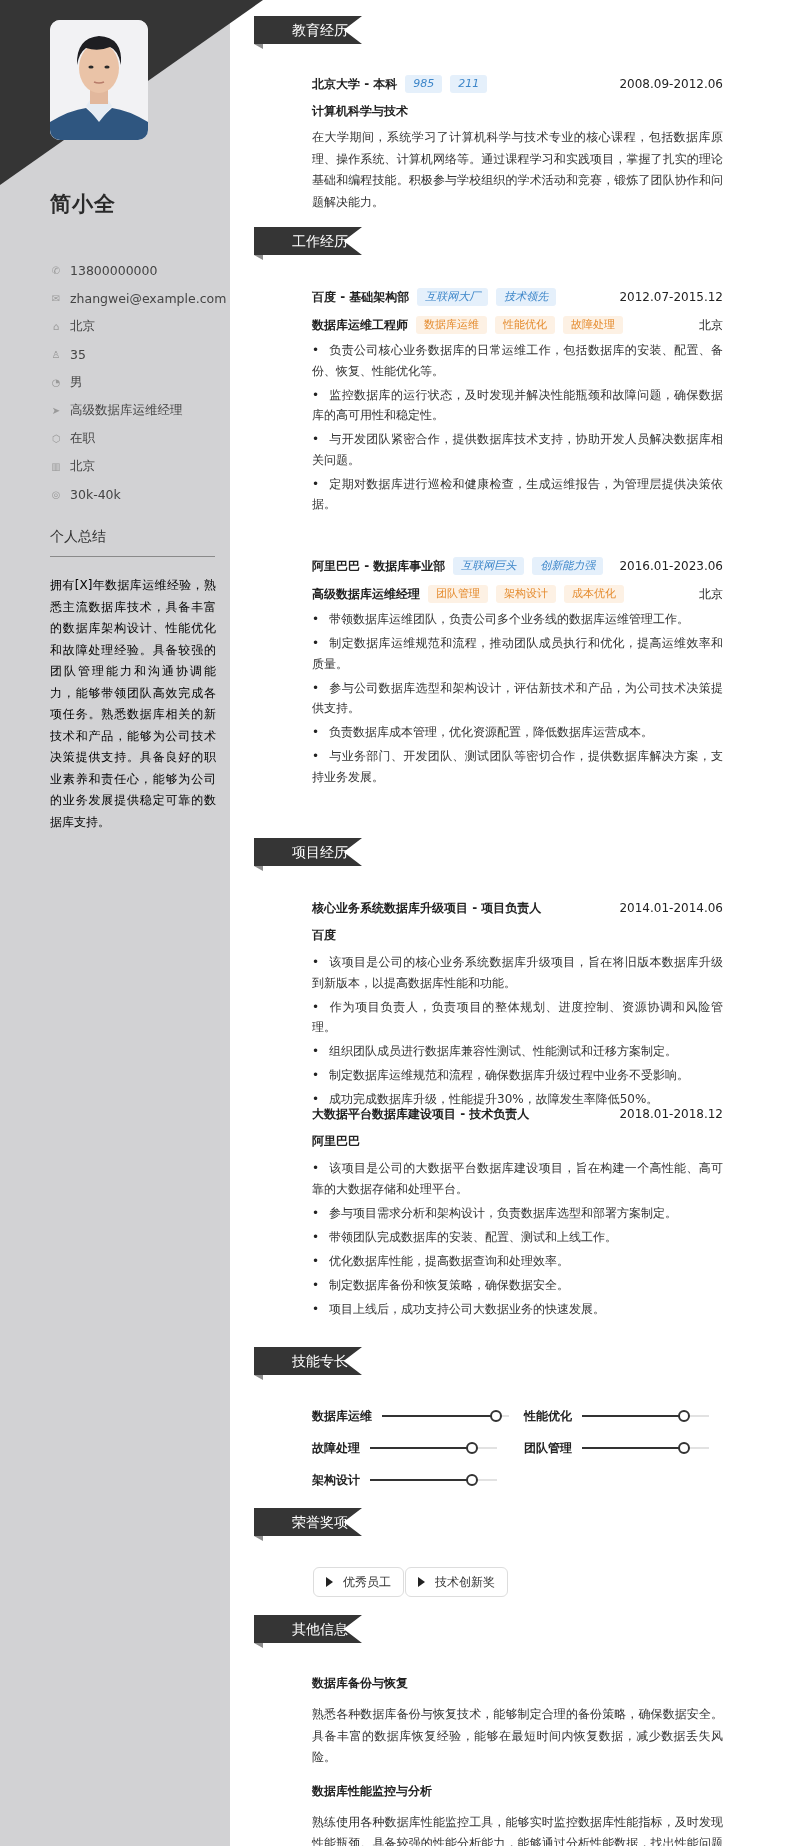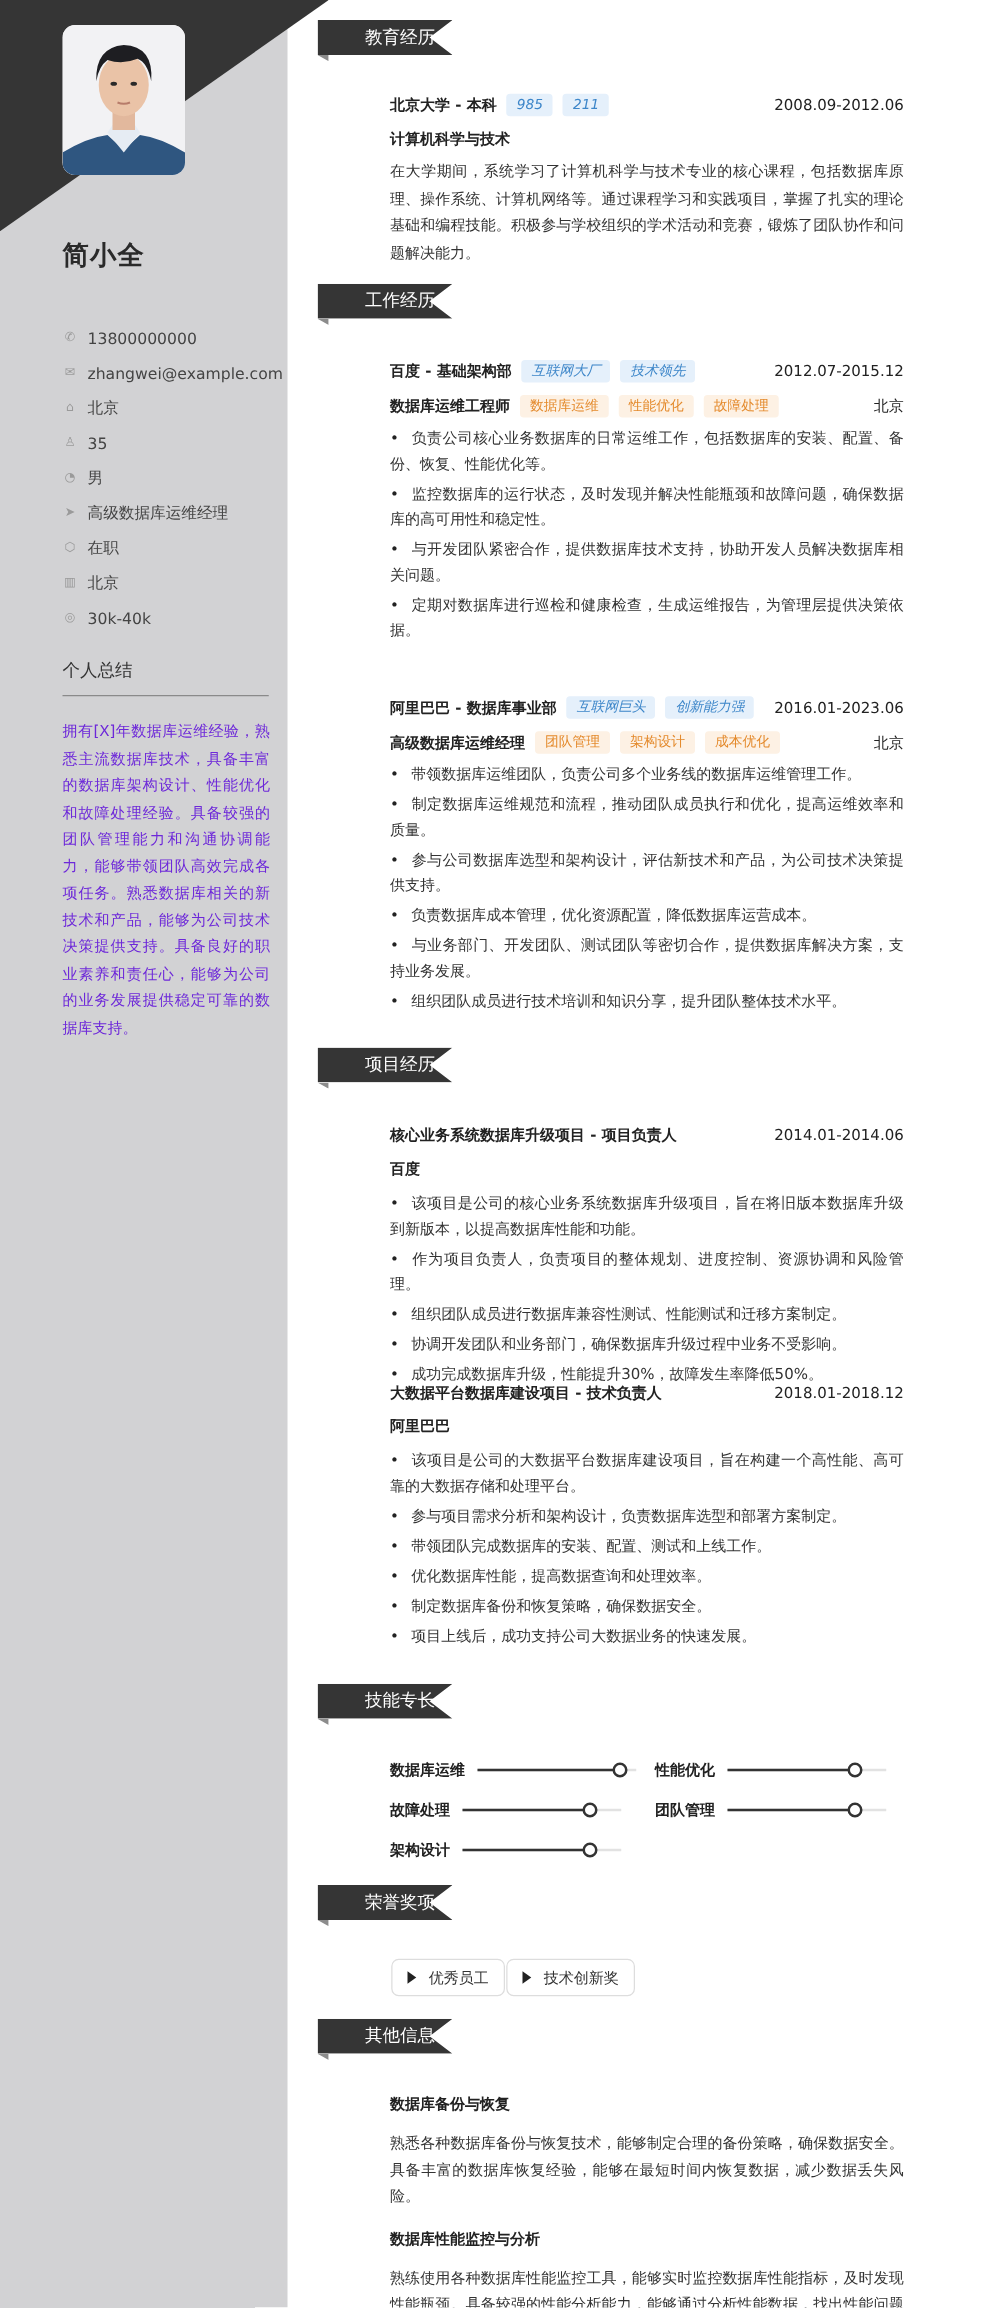--- a/index.html
+++ b/index.html
@@ -10,21 +10,21 @@
   .sidebar .dark-tri { position: absolute; left: 0; top: 0; width: 263px; height: 185px;
     background: #353535; clip-path: polygon(0 0, 100% 0, 0 100%); }
   .photo { position: absolute; left: 50px; top: 20px; width: 98px; height: 120px; border-radius: 10px; overflow: hidden; background: #f1f1f3; }
   .photo svg { display: block; }
   .name { position: absolute; left: 50px; top: 190px; font-size: 21px; font-weight: bold; color: #2a2a2a; letter-spacing: 1px; }
   .contacts { position: absolute; left: 50px; top: 256px; width: 200px; }
   .contact { height: 28px; display: flex; align-items: center; font-size: 12.5px; color: #444; }
   .contact .ic { width: 12px; height: 12px; margin-right: 8px; color: #9a9a9a; display: inline-flex; align-items: center; justify-content: center; font-size: 10px; }
   .summary-title { position: absolute; left: 50px; top: 528px; font-size: 14px; color: #333; }
   .summary-rule { position: absolute; left: 50px; top: 556px; width: 165px; height: 1px; background: #8a8a8a; }
-  .summary-text { position: absolute; left: 50px; top: 575px; width: 166px; font-size: 12px; line-height: 21.5px; color: #6d28d9; text-align: justify; }
+  .summary-text { position: absolute; left: 50px; top: 575px; width: 166px; font-size: 12px; line-height: 21.5px; color: #000000; text-align: justify; }
 
   .ribbon { position: absolute; left: 254px; width: 108px; height: 28px; }
   .ribbon .body { position: absolute; left: 0; top: 0; width: 108px; height: 28px; background: #353535;
     clip-path: polygon(0 0, 100% 0, 83% 50%, 100% 100%, 0 100%); }
   .ribbon .fold { position: absolute; left: 0; top: 28px; width: 9px; height: 5px; background: #8c8c8c; clip-path: polygon(0 0, 100% 0, 100% 100%); }
   .ribbon .label { position: absolute; left: 38px; top: 0; height: 28px; line-height: 28px; font-size: 14px; color: #fff; }
 
   .main { position: absolute; left: 312px; width: 411px; }
   .row { display: flex; align-items: center; justify-content: space-between; }
   .row .left { display: flex; align-items: center; }
@@ -176,40 +176,39 @@
       <span class="tag orange">成本优化</span>
     </div>
     <span class="date">北京</span>
   </div>
   <ul class="bul" style="margin-top:6px">
     <li>带领数据库运维团队，负责公司多个业务线的数据库运维管理工作。</li>
     <li>制定数据库运维规范和流程，推动团队成员执行和优化，提高运维效率和质量。</li>
     <li>参与公司数据库选型和架构设计，评估新技术和产品，为公司技术决策提供支持。</li>
     <li>负责数据库成本管理，优化资源配置，降低数据库运营成本。</li>
     <li>与业务部门、开发团队、测试团队等密切合作，提供数据库解决方案，支持业务发展。</li>
-    <li>组织团队成员进行技术培训和知识分享，提升团队整体技术水平。</li>
   </ul>
 </div>
 
 <div class="ribbon" style="top:838px">
   <div class="body"></div>
     <div class="fold"></div>
   <div class="label">项目经历</div>
 </div>
 <div class="main" style="top:899px">
   <div class="row" style="height:18px">
     <span class="t-bold">核心业务系统数据库升级项目 - 项目负责人</span>
     <span class="date">2014.01-2014.06</span>
   </div>
   <div class="t-bold" style="margin-top:10px;height:18px">百度</div>
   <ul class="bul" style="margin-top:7px">
     <li>该项目是公司的核心业务系统数据库升级项目，旨在将旧版本数据库升级到新版本，以提高数据库性能和功能。</li>
     <li>作为项目负责人，负责项目的整体规划、进度控制、资源协调和风险管理。</li>
     <li>组织团队成员进行数据库兼容性测试、性能测试和迁移方案制定。</li>
-    <li>协调开发团队和业务部门，确保数据库升级过程中业务不受影响。</li>
+    <li>制定数据库运维规范和流程，确保数据库升级过程中业务不受影响。</li>
     <li>成功完成数据库升级，性能提升30%，故障发生率降低50%。</li>
   </ul>
 </div>
 
 <div class="main" style="top:1105px">
   <div class="row" style="height:18px">
     <span class="t-bold">大数据平台数据库建设项目 - 技术负责人</span>
     <span class="date">2018.01-2018.12</span>
   </div>
   <div class="t-bold" style="margin-top:10px;height:18px">阿里巴巴</div>

